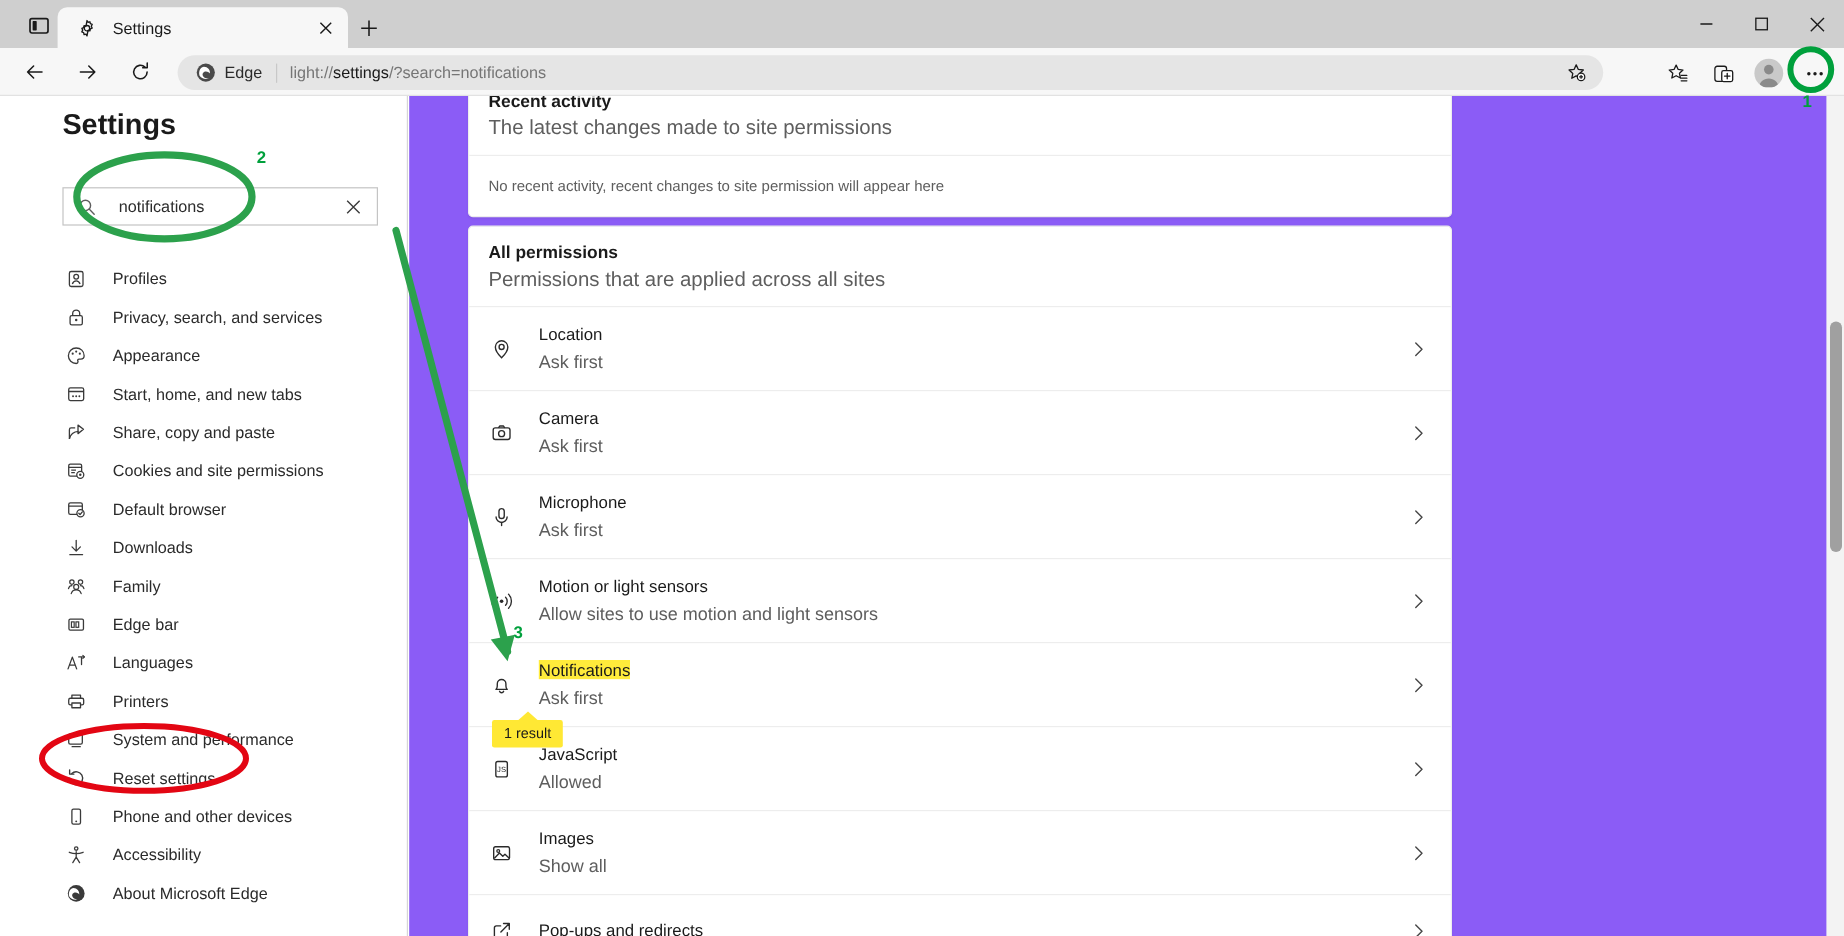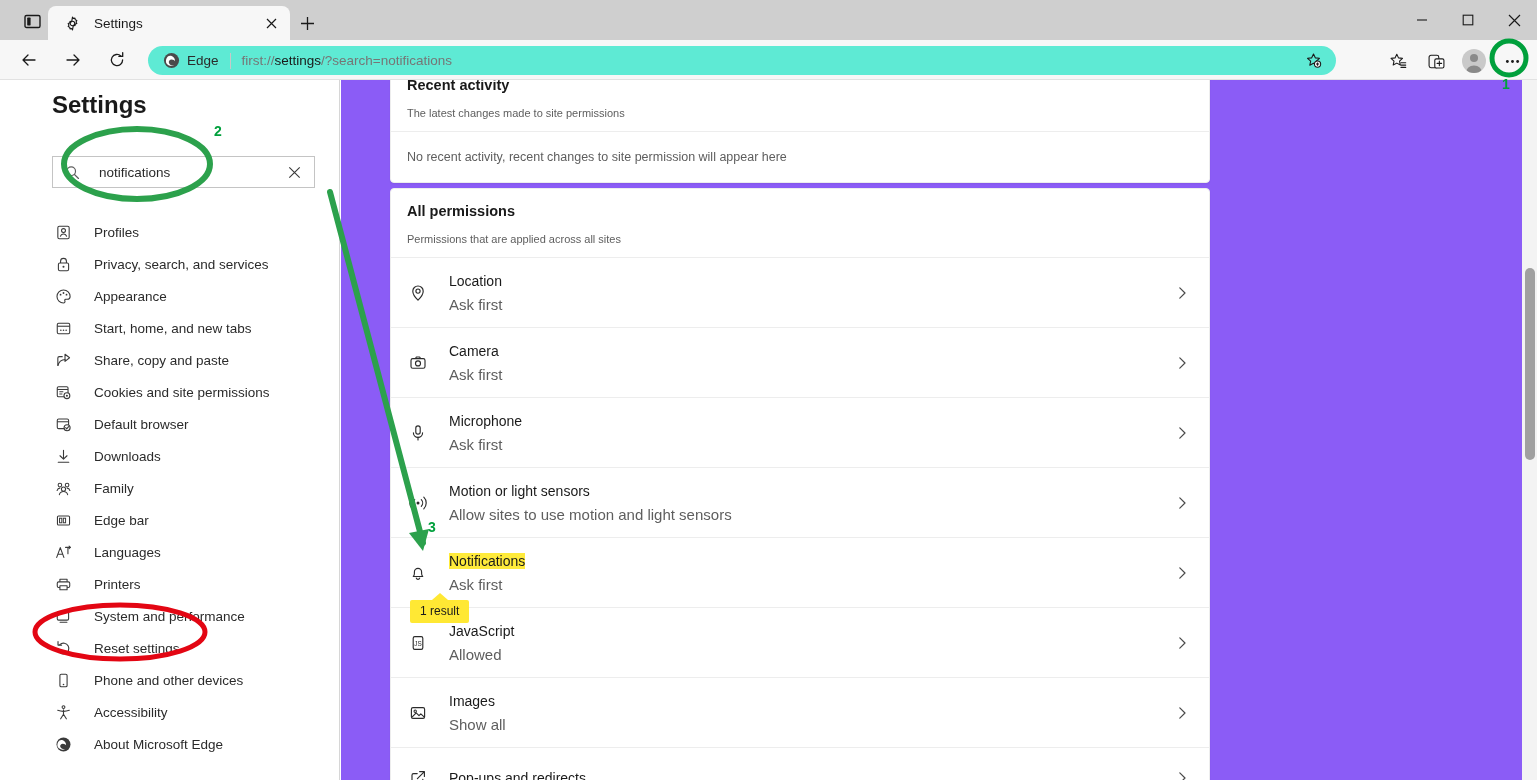--- a/index.html
+++ b/index.html
@@ -43,21 +43,21 @@
     position: absolute; left: 0; top: 40px; width: 1537px; height: 40px;
     background: #f7f7f7; border-bottom: 1px solid #e2e2e2;
     display: flex; align-items: center;
   }
   .tb-btn { width: 36px; height: 32px; display: flex; align-items: center; justify-content: center; border-radius: 4px; }
   .nav-back { margin-left: 11px; }
   .nav-fwd { margin-left: 8px; }
   .nav-reload { margin-left: 8px; }
   .omnibox {
     position: absolute; left: 148px; top: 46px; width: 1188px; height: 29px;
-    background: #5eead4; border-radius: 15px;
+    background: #e5e5e5; border-radius: 15px;
     display: flex; align-items: center; padding: 0 10px 0 14px;
   }
   .ob-edge-logo { width: 18px; height: 18px; display:flex;align-items:center;justify-content:center; }
   .ob-edge-label { font-size: 13.5px; color: #2b2b2b; margin-left: 7px; }
   .ob-sep { width: 1px; height: 16px; background: #c8c8c8; margin: 0 11px; }
   .ob-url { font-size: 13.5px; color: #767676; white-space: nowrap; }
   .ob-url b { color: #1a1a1a; font-weight: 400; }
   .ob-star { position: absolute; right: 10px; width: 26px; height: 26px; display:flex;align-items:center;justify-content:center;}
   .tb-right { position: absolute; right: 8px; top: 46px; display: flex; align-items: center; gap: 4px; }
   .tbr-btn { width: 34px; height: 30px; display:flex; align-items:center; justify-content:center; border-radius:4px; }
@@ -97,21 +97,21 @@
     position: absolute; left: 341px; top: 0; right: 0; height: 700px;
     background: #8b5cf6; overflow: hidden;
   }
   .card {
     position: absolute; left: 49px; width: 820px;
     background: #ffffff; border: 1px solid #ededed; border-radius: 4px;
     box-shadow: 0 1px 2px rgba(0,0,0,0.06);
   }
   .card-head { padding: 14px 16px 12px 16px; }
   .card-title { font-size: 14.5px; font-weight: bold; color: #1a1a1a; }
-  .card-sub { font-size: 11px; color: #5e5e5e; margin-top: 14px; }
+  .card-sub { font-size: 17px; color: #5e5e5e; margin-top: 4px; }
   .card-divider { height: 1px; background: #ededed; }
   .empty-row { padding: 18px 16px; font-size: 12.5px; color: #5e5e5e; }
 
   .perm-row {
     display: flex; align-items: center; height: 70px;
     padding: 0 16px; border-top: 1px solid #ededed; position: relative;
   }
   .perm-row.first { border-top: 1px solid #ededed; }
   .perm-ico { width: 22px; height: 22px; display:flex;align-items:center;justify-content:center; flex:0 0 22px; }
   .perm-texts { margin-left: 20px; flex: 1; }
@@ -218,21 +218,21 @@
 
   <div class="omnibox">
     <span class="ob-edge-logo">
       <svg width="17" height="17" viewBox="0 0 18 18">
           <circle cx="9" cy="9" r="8" fill="#4a4a4a"></circle>
           <path d="M3.4 11.6c1.6 2.8 5.6 4 9.2 2.4-2.6.9-5.6-.2-6.3-2.4-.6-2 .9-3.6 2.8-3.6 1.9 0 3 .9 3.6 1.9.3-3.2-2.1-6-5.3-6C4.7 3.9 2.4 7.4 3.4 11.6z" fill="#ffffff"></path>
         </svg>
     </span>
     <span class="ob-edge-label">Edge</span>
     <span class="ob-sep"></span>
-    <span class="ob-url"><span>first://</span><b>settings</b><span>/?search=notifications</span></span>
+    <span class="ob-url"><span>light://</span><b>settings</b><span>/?search=notifications</span></span>
     <span class="ob-star">
       <svg width="17" height="17" viewBox="0 0 18 18">
           <path d="M9 2.2l1.9 4 4.4.5-3.3 3 .9 4.3L9 11.9 5.1 14l.9-4.3-3.3-3 4.4-.5z" fill="none" stroke="#1a1a1a" stroke-width="1.15" stroke-linejoin="round"></path>
           <circle cx="13.3" cy="12.8" r="3.3" fill="#f7f7f7" stroke="#1a1a1a" stroke-width="1.1"></circle>
           <path d="M13.3 11.1v3.4 M11.6 12.8h3.4" stroke="#1a1a1a" stroke-width="1.1"></path>
         </svg>
     </span>
   </div>
 
   <div class="tb-right">

